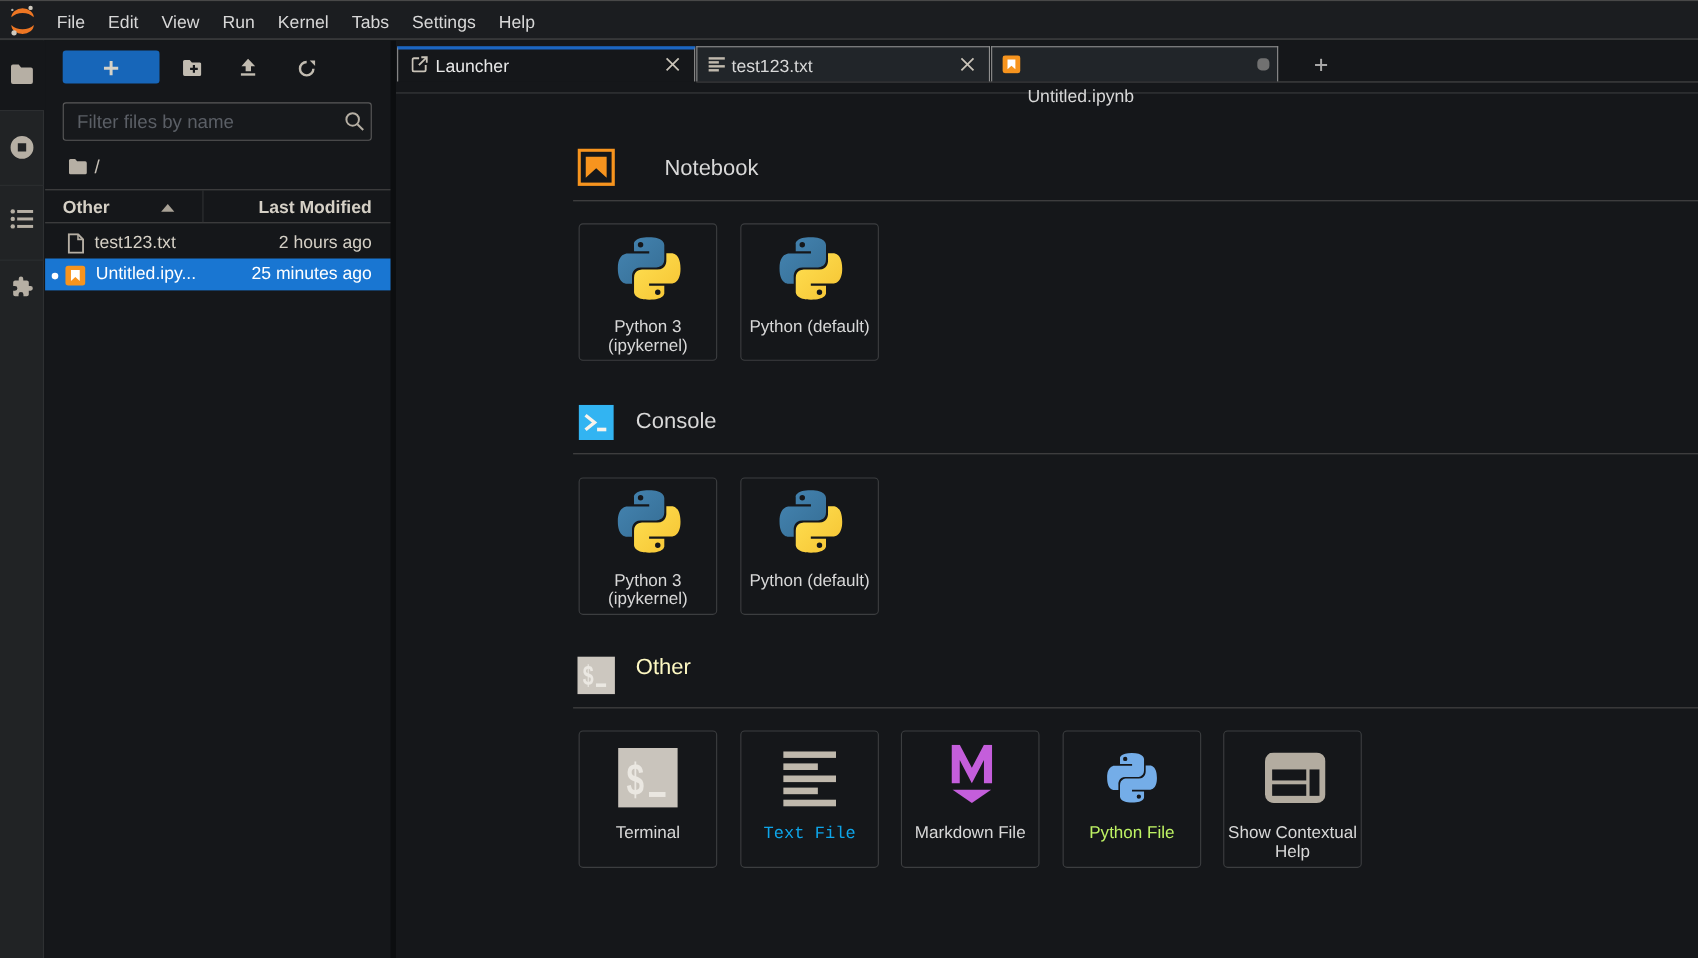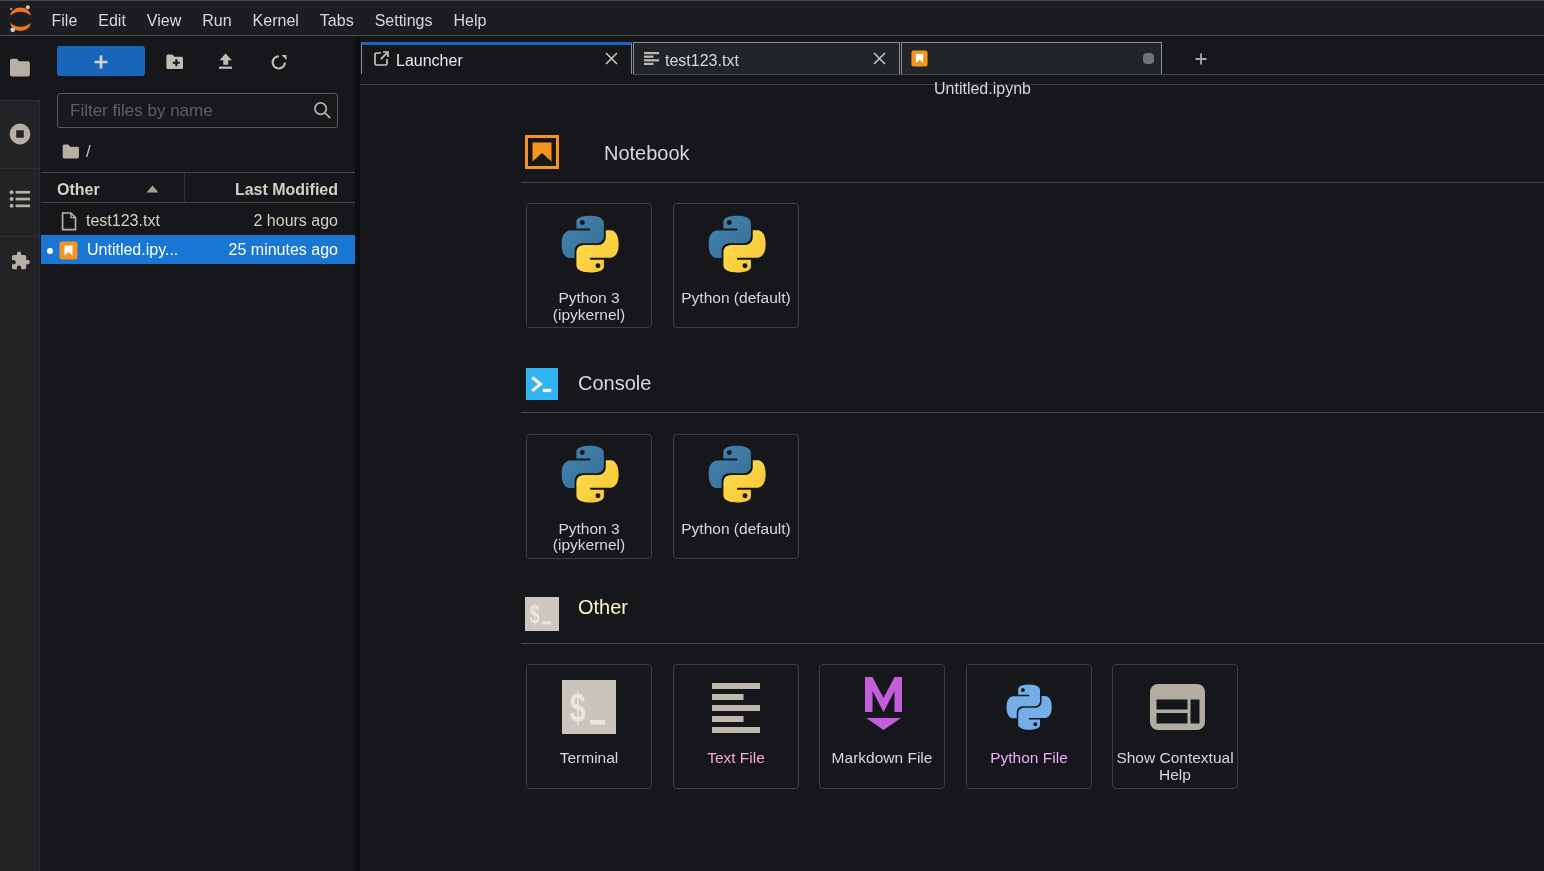--- a/index.html
+++ b/index.html
@@ -252,16 +252,16 @@
 </svg>
 
 <svg class="abs" style="left:1150px;top:684px;" width="55" height="46" viewBox="0 0 55 46">
   <rect x="0" y="0" width="55" height="46" rx="8" fill="#b3aca0"></rect>
   <rect x="6.5" y="15.5" width="31" height="10" fill="#15171a"></rect>
   <rect x="6.5" y="29" width="31" height="10.5" fill="#15171a"></rect>
   <rect x="40.5" y="15.5" width="9" height="24" fill="#15171a"></rect>
 </svg>
 
 <div class="txt" style="left:526px;top:750px;width:126px;text-align:center;font-size:15.5px;line-height:16.5px;color:#d8d8d8;">Terminal</div>
-<div class="txt" style="left:673px;top:750px;width:126px;text-align:center;font-size:15.5px;line-height:16.5px;color:#f9a8d4;">Text File</div>
+<div class="txt" style="left:673px;top:750px;width:126px;text-align:center;font-size:15.5px;line-height:16.5px;color:#0ea5e9;font-family:Liberation Mono, monospace;">Text File</div>
 <div class="txt" style="left:819px;top:750px;width:126px;text-align:center;font-size:15.5px;line-height:16.5px;color:#d8d8d8;">Markdown File</div>
-<div class="txt" style="left:966px;top:750px;width:126px;text-align:center;font-size:15.5px;line-height:16.5px;color:#f0abfc;">Python File</div>
+<div class="txt" style="left:966px;top:750px;width:126px;text-align:center;font-size:15.5px;line-height:16.5px;color:#bef264;">Python File</div>
 <div class="txt" style="left:1112px;top:750px;width:126px;text-align:center;font-size:15.5px;line-height:16.5px;color:#d8d8d8;">Show Contextual<br>Help</div>
 
 </body></html>

